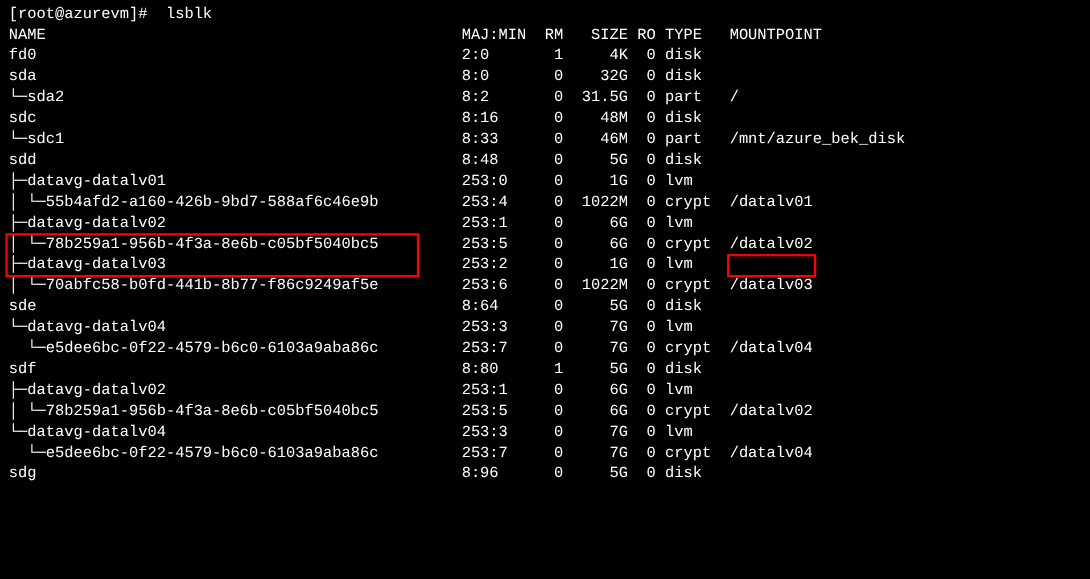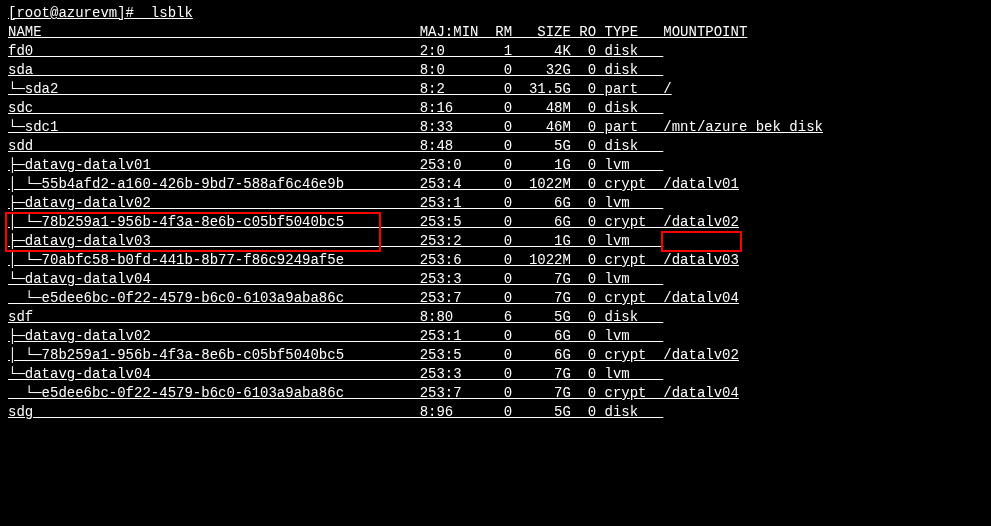--- a/index.html
+++ b/index.html
@@ -6,21 +6,21 @@
     margin: 0;
     padding: 4px 8px;
     background: #000;
     color: #fff;
     font-family: "Consolas", "Menlo", "Courier New", monospace;
     font-size: 14px;
     line-height: 19px;
     width: 991px;
     box-sizing: border-box;
   }
-  .row { white-space: pre; position: relative; text-decoration: underline; }
+  .row { white-space: pre; position: relative; }
   .hl1 {
     position: absolute;
     border: 2px solid #ff0000;
     box-sizing: border-box;
     pointer-events: none;
   }
 </style>
 </head>
 <body>
 
@@ -32,23 +32,24 @@
     <div class="row">└─sda2                                           8:2       0  31.5G  0 part   /</div>
     <div class="row">sdc                                              8:16      0    48M  0 disk   </div>
     <div class="row">└─sdc1                                           8:33      0    46M  0 part   /mnt/azure_bek_disk</div>
     <div class="row">sdd                                              8:48      0     5G  0 disk   </div>
     <div class="row">├─datavg-datalv01                                253:0     0     1G  0 lvm    </div>
     <div class="row">│ └─55b4afd2-a160-426b-9bd7-588af6c46e9b         253:4     0  1022M  0 crypt  /datalv01</div>
     <div class="row">├─datavg-datalv02                                253:1     0     6G  0 lvm    </div>
     <div class="row">│ └─78b259a1-956b-4f3a-8e6b-c05bf5040bc5         253:5     0     6G  0 crypt  /datalv02</div>
     <div class="row">├─datavg-datalv03                                253:2     0     1G  0 lvm    </div>
     <div class="row">│ └─70abfc58-b0fd-441b-8b77-f86c9249af5e         253:6     0  1022M  0 crypt  /datalv03</div>
+    <div class="row">sde                                              8:64      0     5G  0 disk   </div>
     <div class="row">└─datavg-datalv04                                253:3     0     7G  0 lvm    </div>
     <div class="row">  └─e5dee6bc-0f22-4579-b6c0-6103a9aba86c         253:7     0     7G  0 crypt  /datalv04</div>
-    <div class="row">sdf                                              8:80      6     5G  0 disk   </div>
+    <div class="row">sdf                                              8:80      1     5G  0 disk   </div>
     <div class="row">├─datavg-datalv02                                253:1     0     6G  0 lvm    </div>
     <div class="row">│ └─78b259a1-956b-4f3a-8e6b-c05bf5040bc5         253:5     0     6G  0 crypt  /datalv02</div>
     <div class="row">└─datavg-datalv04                                253:3     0     7G  0 lvm    </div>
     <div class="row">  └─e5dee6bc-0f22-4579-b6c0-6103a9aba86c         253:7     0     7G  0 crypt  /datalv04</div>
     <div class="row">sdg                                              8:96      0     5G  0 disk   </div>
   </div>
 
 <div id="hl-name" class="hl1" style="left: 5px; top: 212px; width: 375.875px; height: 40px;"></div>
 <div id="hl-mount" class="hl1" style="left: 660.688px; top: 231px; width: 81.6562px; height: 21px;"></div>
 

